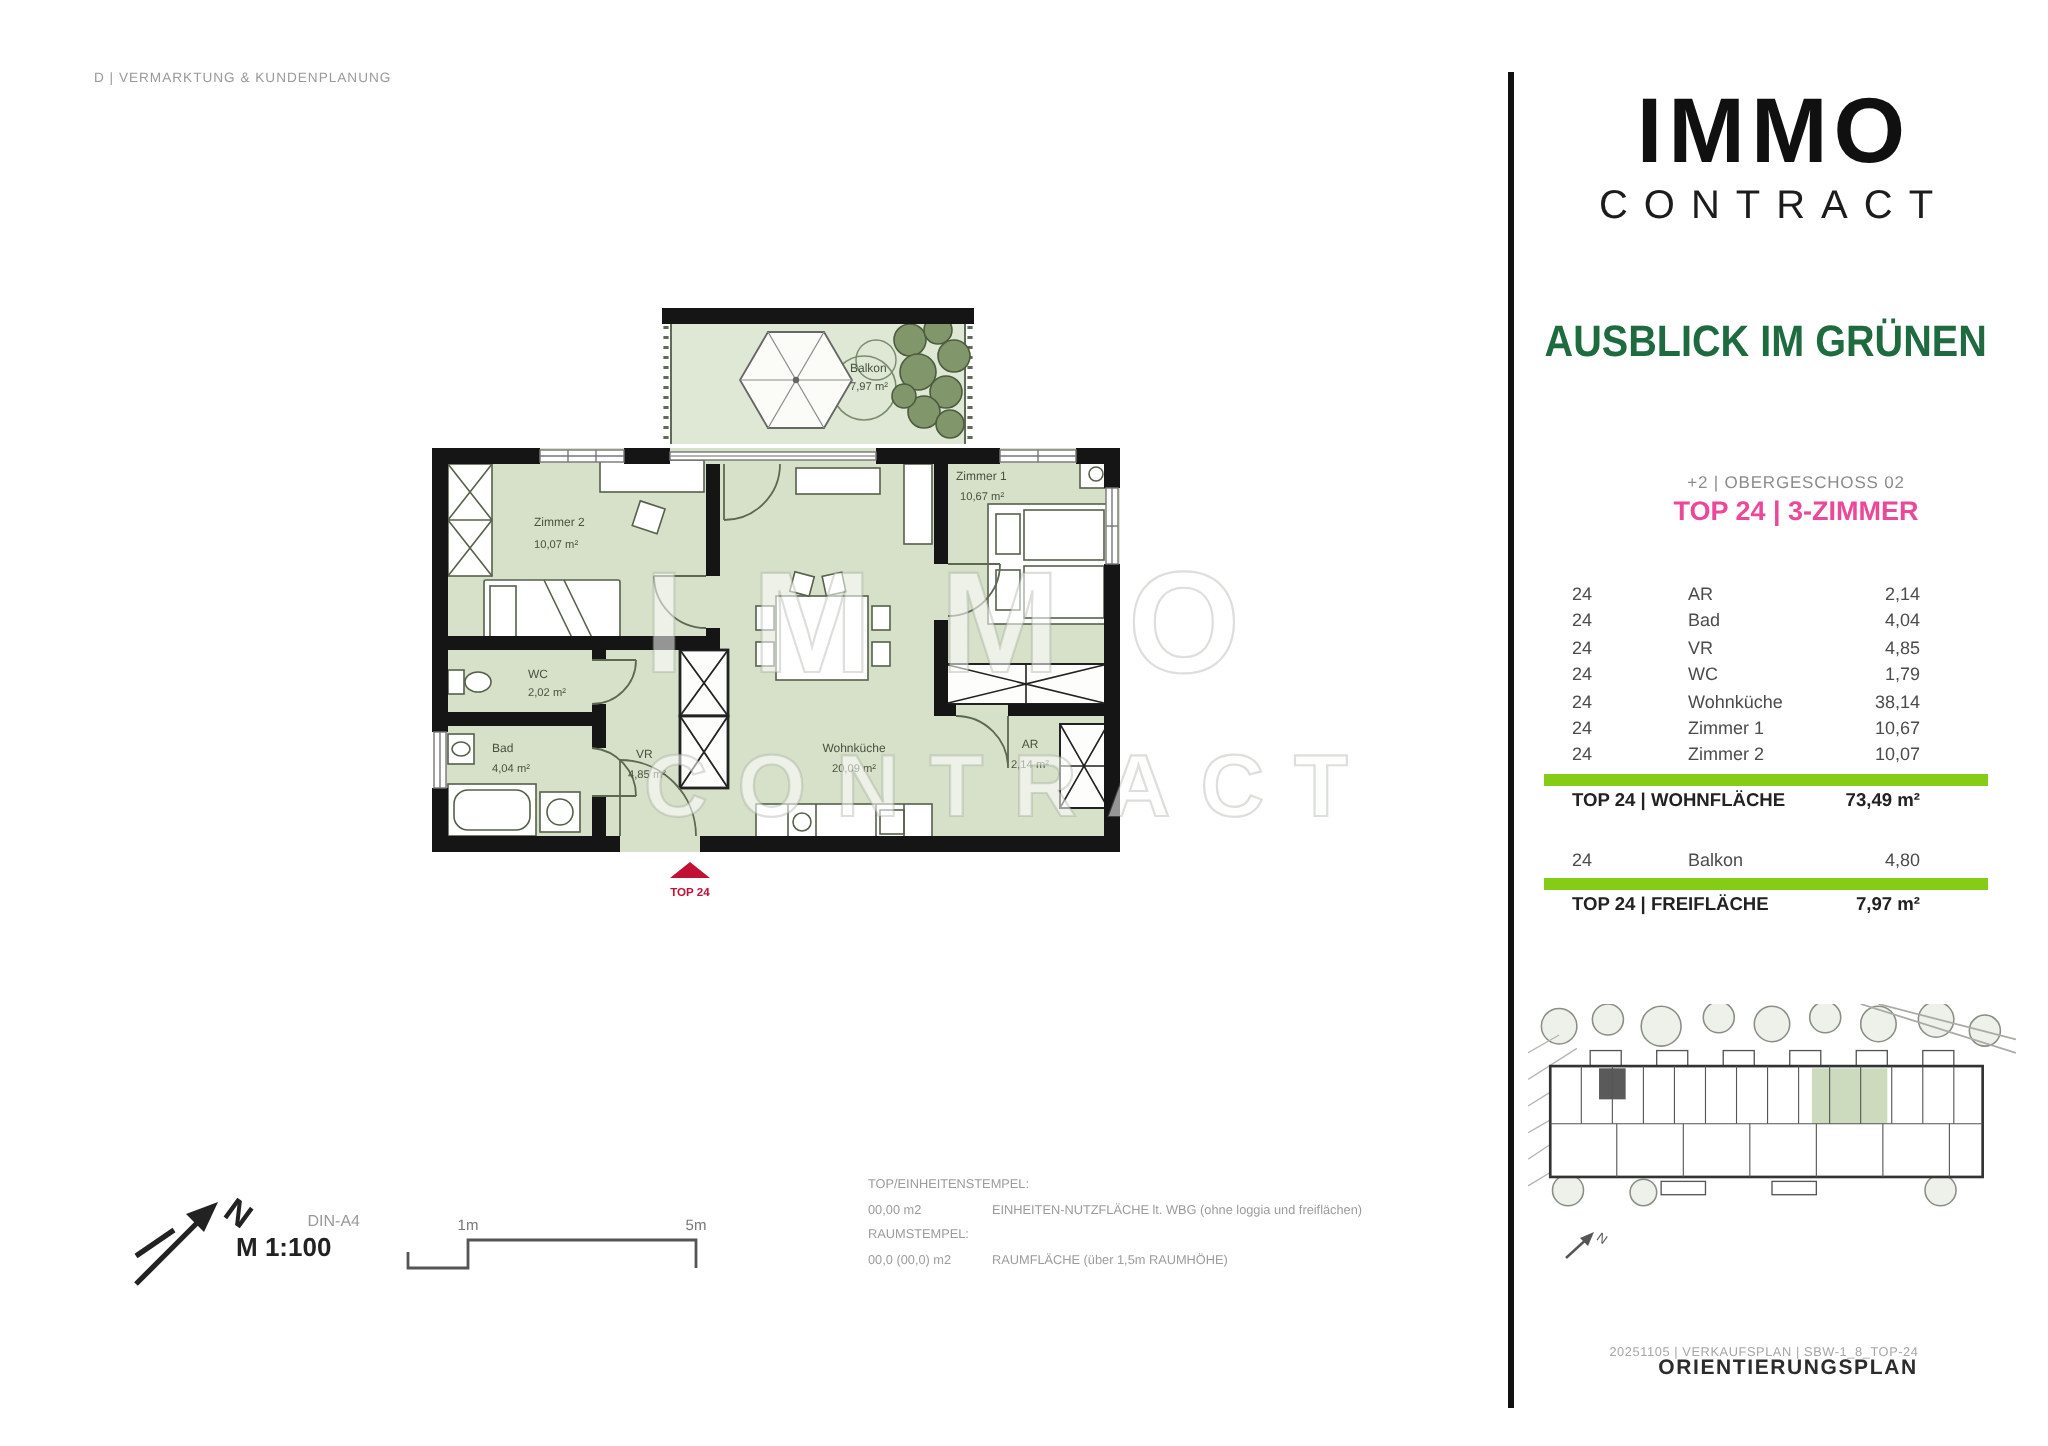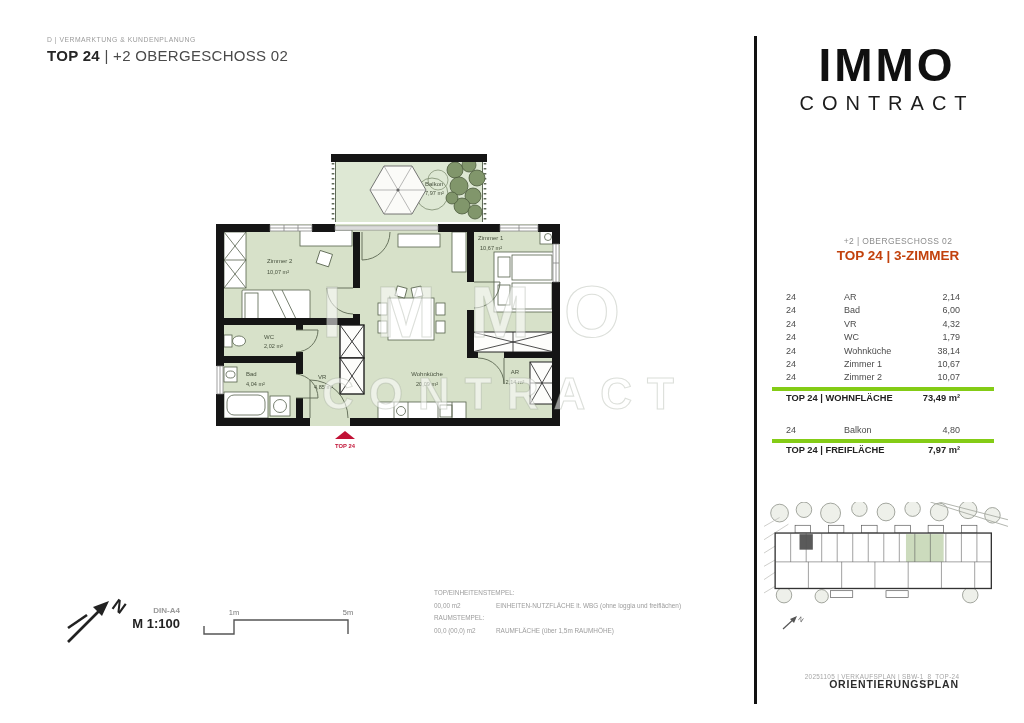--- a/index.html
+++ b/index.html
@@ -19,51 +19,48 @@
   .wm1{font-size:72px;font-weight:800;letter-spacing:34px;}
   .wm2{font-size:44px;font-weight:700;letter-spacing:15px;margin-top:24px;}
 
   
   .divider{left:754px;top:36px;width:3px;height:668px;background:#111;}
   .logo-immo{font-size:46px;font-weight:900;letter-spacing:3px;color:#101010;line-height:1;text-align:center;}
   .logo-contract{font-size:20px;font-weight:400;letter-spacing:8px;color:#1c1c1c;text-align:center;margin-top:4px;}
   .tagline{font-size:22px;font-weight:800;color:#1e6b40;text-align:center;white-space:nowrap;}
   .tagline .sq{display:inline-block;transform:scaleX(.9);transform-origin:center;}
   .floor-label{font-size:8.5px;color:#8c8c8c;text-align:center;letter-spacing:.4px;}
-  .unit-label{font-size:13.5px;font-weight:800;color:#c2410c;text-align:center;margin-top:2px;}
+  .unit-label{font-size:13.5px;font-weight:800;color:#ec4899;text-align:center;margin-top:2px;}
 
   .sum-table{font-size:9px;color:#4c4c4c;}
   .trow{display:flex;line-height:13.4px;padding:0 34px 0 14px;}
   .trow .c1{width:58px;}
   .trow .c2{flex:1;}
   .trow .c3{width:50px;text-align:right;}
-  .total{display:flex;border-top:4px solid #84cc16;margin-top:2px;padding:2px 34px 0 14px;
+  .total{display:flex;border-top:6px solid #84cc16;margin-top:2px;padding:2px 34px 0 14px;
          font-weight:700;color:#222;font-size:9.3px;}
   .total .tl{flex:1;}
 
   .orient-title{font-size:10.5px;font-weight:700;letter-spacing:.8px;color:#2c2c2c;text-align:center;}
   .file-info{font-size:6.4px;color:#a6a6a6;text-align:center;letter-spacing:.3px;}
 
   
-  .paper-label{font-size:8px;color:#999;text-align:right;font-weight:bold;}
-  .scale-label{font-size:13px;font-weight:700;color:#222;text-align:right;margin-top:1px;}
+  .paper-label{font-size:8px;color:#999;text-align:right;}
+  .scale-label{font-size:13px;font-weight:700;color:#222;margin-top:1px;}
   .stamp{font-size:6.4px;color:#9c9c9c;line-height:12.5px;width:280px;}
   .stamp .srow{display:flex;}
   .stamp .sval{width:62px;flex:none;}
 </style>
 </head>
 <body>
 
 <div id="page">
 
   <div class="abs" style="left:47px;top:36px;">
     <div class="kicker">D | VERMARKTUNG &amp; KUNDENPLANUNG</div>
-    <div class="doc-title">
-      <b>TOP 24</b><span> | +2 OBERGESCHOSS 02</span>
-    </div>
   </div>
 
   <svg class="abs" style="left:212px;top:148px;z-index:1;" width="380" height="300" viewBox="0 0 380 300">
 
     <rect x="123" y="10" width="148" height="64" fill="#dee8d4"></rect>
     <rect x="8" y="76" width="340" height="202" fill="#d7e1c9"></rect>
 
     <g stroke="#5f6a58">
       <line x1="123.5" y1="10" x2="123.5" y2="74" stroke-width="1"></line>
       <line x1="121" y1="10" x2="121" y2="74" stroke-width="2.6" stroke-dasharray="1.5 3.5"></line>
@@ -232,41 +229,44 @@
     <div class="wm1">IMMO</div>
     <div class="wm2">CONTRACT</div>
   </div>
 
   <div class="abs divider"></div>
 
   <div class="abs" style="left:766px;top:42px;width:242px;">
     <div class="logo-immo">IMMO</div>
     <div class="logo-contract">CONTRACT</div>
   </div>
+  <div class="abs tagline" style="left:758px;top:158px;width:250px;">
+    <span class="sq">AUSBLICK IM GRÜNEN</span>
+  </div>
 
   <div class="abs" style="left:788px;top:236px;width:220px;">
     <div class="floor-label">+2 | OBERGESCHOSS 02</div>
     <div class="unit-label">TOP 24 | 3-ZIMMER</div>
   </div>
 
   <div class="abs sum-table" style="left:772px;top:291px;width:222px;">
     <div class="trow">
         <span class="c1">24</span>
         <span class="c2">AR</span>
         <span class="c3">2,14</span>
       </div>
     <div class="trow">
         <span class="c1">24</span>
         <span class="c2">Bad</span>
-        <span class="c3">6,00</span>
+        <span class="c3">4,04</span>
       </div>
     <div class="trow">
         <span class="c1">24</span>
         <span class="c2">VR</span>
-        <span class="c3">4,32</span>
+        <span class="c3">4,85</span>
       </div>
     <div class="trow">
         <span class="c1">24</span>
         <span class="c2">WC</span>
         <span class="c3">1,79</span>
       </div>
     <div class="trow">
         <span class="c1">24</span>
         <span class="c2">Wohnküche</span>
         <span class="c3">38,14</span>

